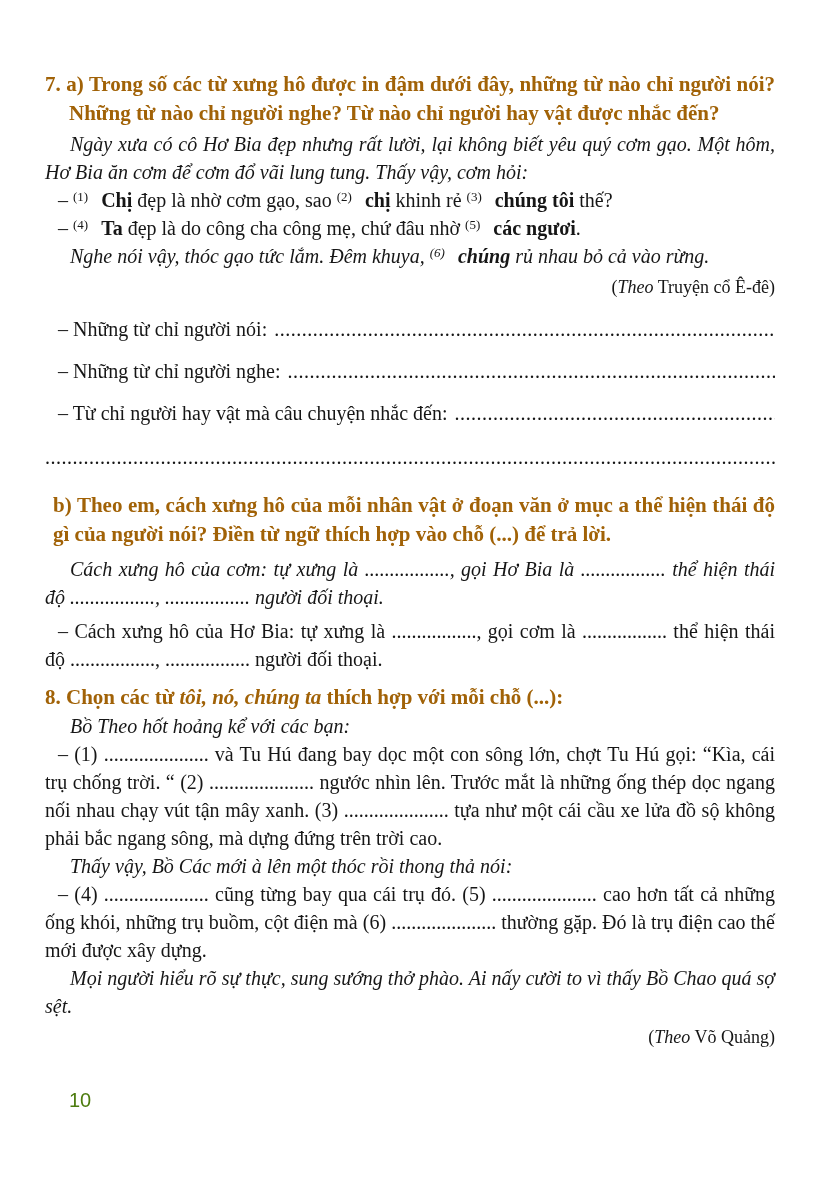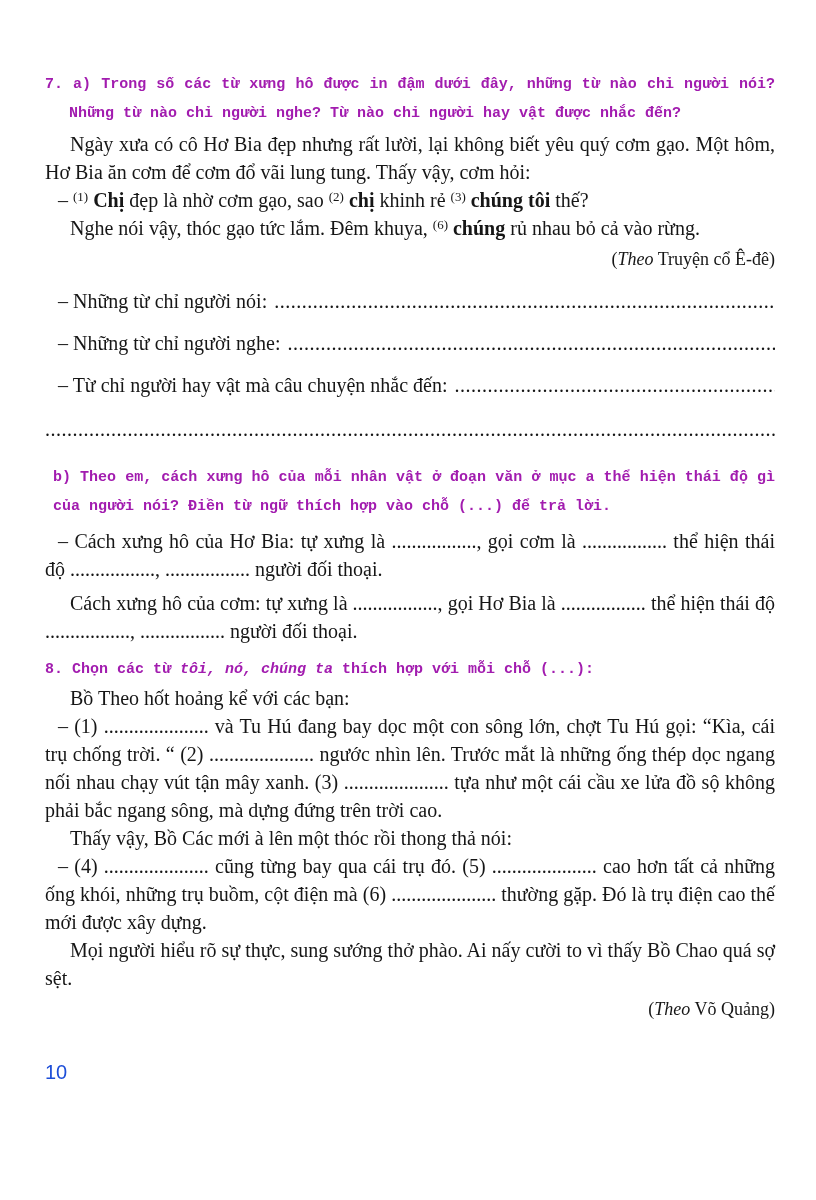--- a/index.html
+++ b/index.html
@@ -7,50 +7,50 @@
   body {
     width: 816px; height: 1200px;
     font-family: "Liberation Serif", "DejaVu Serif", serif;
     color: #161616;
     overflow: hidden;
   }
   .page { padding: 70px 41px 0 45px; }
 
   
   .h {
-    font-family: Liberation Mono, monospace;
+    font-family: Liberation Serif, serif;
     font-weight: bold;
-    font-size: 15px;
+    font-size: 21px;
     line-height: 29px;
     text-align: justify;
-    color: #a21caf;
+    color: #a16207;
   }
   .h7 { padding-left: 24px; text-indent: -24px; }
   .hb { margin-left: 8px; margin-top: 20px; }
   .h8 { margin-top: 10px; }
   .h i { font-style: italic; }
 
   
   .bt {
     font-size: 20px;
     line-height: 28px;
     text-align: justify;
   }
   .ind1 { text-indent: 13px; }   
-  .ind2 { text-indent: 25px; }   
+  .ind2 { text-indent: 25px; font-style: italic; }   
   .mt2 { margin-top: 2px; }
   .mt6 { margin-top: 6px; }
 
   sup {
     font-size: 13px;
     line-height: 0;
     vertical-align: 6px;
     font-weight: normal;
   }
-  b { font-weight: bold; }
+  b { font-weight: bold; margin-left: 8px; }
 
   .attr {
     font-size: 18px;
     line-height: 28px;
     text-align: right;
     margin-top: 3px;
   }
   .attr i { font-style: italic; }
 
   
@@ -67,35 +67,37 @@
     flex: 1;
     overflow: hidden;
     white-space: nowrap;
     letter-spacing: 0.5px;
   }
 
   .page-number {
     font-family: "Liberation Sans", "DejaVu Sans", sans-serif;
     font-size: 20px;
     margin-top: 38px;
-    color: #1d4ed8;
+    color: #4d7c0f;
+    margin-left: 24px;
   }
 </style>
 </head>
 <body>
 
 <div class="page">
 
   <p class="h h7"><span>7.</span> <span>a)</span> <span>Trong số các từ xưng hô được in đậm dưới đây, những từ nào chỉ người nói? Những từ nào chỉ người nghe? Từ nào chỉ người hay vật được nhắc đến?</span></p>
 
   <p class="bt ind2 mt2">Ngày xưa có cô Hơ Bia đẹp nhưng rất lười, lại không biết yêu quý cơm gạo. Một hôm, Hơ Bia ăn cơm để cơm đổ vãi lung tung. Thấy vậy, cơm hỏi:</p>
 
   <p class="bt ind1"><span>–</span> <sup>(1)</sup> <b>Chị</b><span> đẹp là nhờ cơm gạo, sao </span><sup>(2)</sup> <b>chị</b><span> khinh rẻ </span><sup>(3)</sup> <b>chúng tôi</b><span> thế?</span></p>
 
 
+  <p class="bt ind1"><span>–</span> <sup>(4)</sup> <b>Ta</b><span> đẹp là do công cha công mẹ, chứ đâu nhờ </span><sup>(5)</sup> <b>các ngươi</b><span>.</span></p>
 
   <p class="bt ind2"><span>Nghe nói vậy, thóc gạo tức lắm. Đêm khuya, </span><sup>(6)</sup> <b>chúng</b><span> rủ nhau bỏ cả vào rừng.</span></p>
 
   <p class="attr"><span>(</span><i>Theo</i><span> Truyện cổ Ê-đê)</span></p>
 
   <div class="ans-row">
     <span class="ans-label">– Những từ chỉ người nói:</span>
     <span class="dotfill">................................................................................................................................................................................................</span>
   </div>
   <div class="ans-row">
@@ -105,22 +107,22 @@
   <div class="ans-row">
     <span class="ans-label">– Từ chỉ người hay vật mà câu chuyện nhắc đến:</span>
     <span class="dotfill">................................................................................................................................................................................................</span>
   </div>
   <div class="ans-row full">
     <span class="dotfill">................................................................................................................................................................................................</span>
   </div>
 
   <p class="h hb"><span>b)</span> <span>Theo em, cách xưng hô của mỗi nhân vật ở đoạn văn ở mục a thể hiện thái độ gì của người nói? Điền từ ngữ thích hợp vào chỗ (...) để trả lời.</span></p>
 
+  <p class="bt ind2 mt6">Cách xưng hô của cơm: tự xưng là ................., gọi Hơ Bia là ................. thể hiện thái độ ................., ................. người đối thoại.</p>
   <p class="bt ind1 mt6">– Cách xưng hô của Hơ Bia: tự xưng là ................., gọi cơm là ................. thể hiện thái độ ................., ................. người đối thoại.</p>
-  <p class="bt ind2 mt6">Cách xưng hô của cơm: tự xưng là ................., gọi Hơ Bia là ................. thể hiện thái độ ................., ................. người đối thoại.</p>
 
   <p class="h h8"><span>8. Chọn các từ </span><i>tôi, nó, chúng ta</i><span> thích hợp với mỗi chỗ (...):</span></p>
 
   <p class="bt ind2">Bồ Theo hốt hoảng kể với các bạn:</p>
   <p class="bt ind1">– (1) ..................... và Tu Hú đang bay dọc một con sông lớn, chợt Tu Hú gọi: “Kìa, cái trụ chống trời. “ (2) ..................... ngước nhìn lên. Trước mắt là những ống thép dọc ngang nối nhau chạy vút tận mây xanh. (3) ..................... tựa như một cái cầu xe lửa đồ sộ không phải bắc ngang sông, mà dựng đứng trên trời cao.</p>
   <p class="bt ind2">Thấy vậy, Bồ Các mới à lên một thóc rồi thong thả nói:</p>
   <p class="bt ind1">– (4) ..................... cũng từng bay qua cái trụ đó. (5) ..................... cao hơn tất cả những ống khói, những trụ buồm, cột điện mà (6) ..................... thường gặp. Đó là trụ điện cao thế mới được xây dựng.</p>
   <p class="bt ind2">Mọi người hiểu rõ sự thực, sung sướng thở phào. Ai nấy cười to vì thấy Bồ Chao quá sợ sệt.</p>
 
   <p class="attr"><span>(</span><i>Theo</i><span> Võ Quảng)</span></p>

